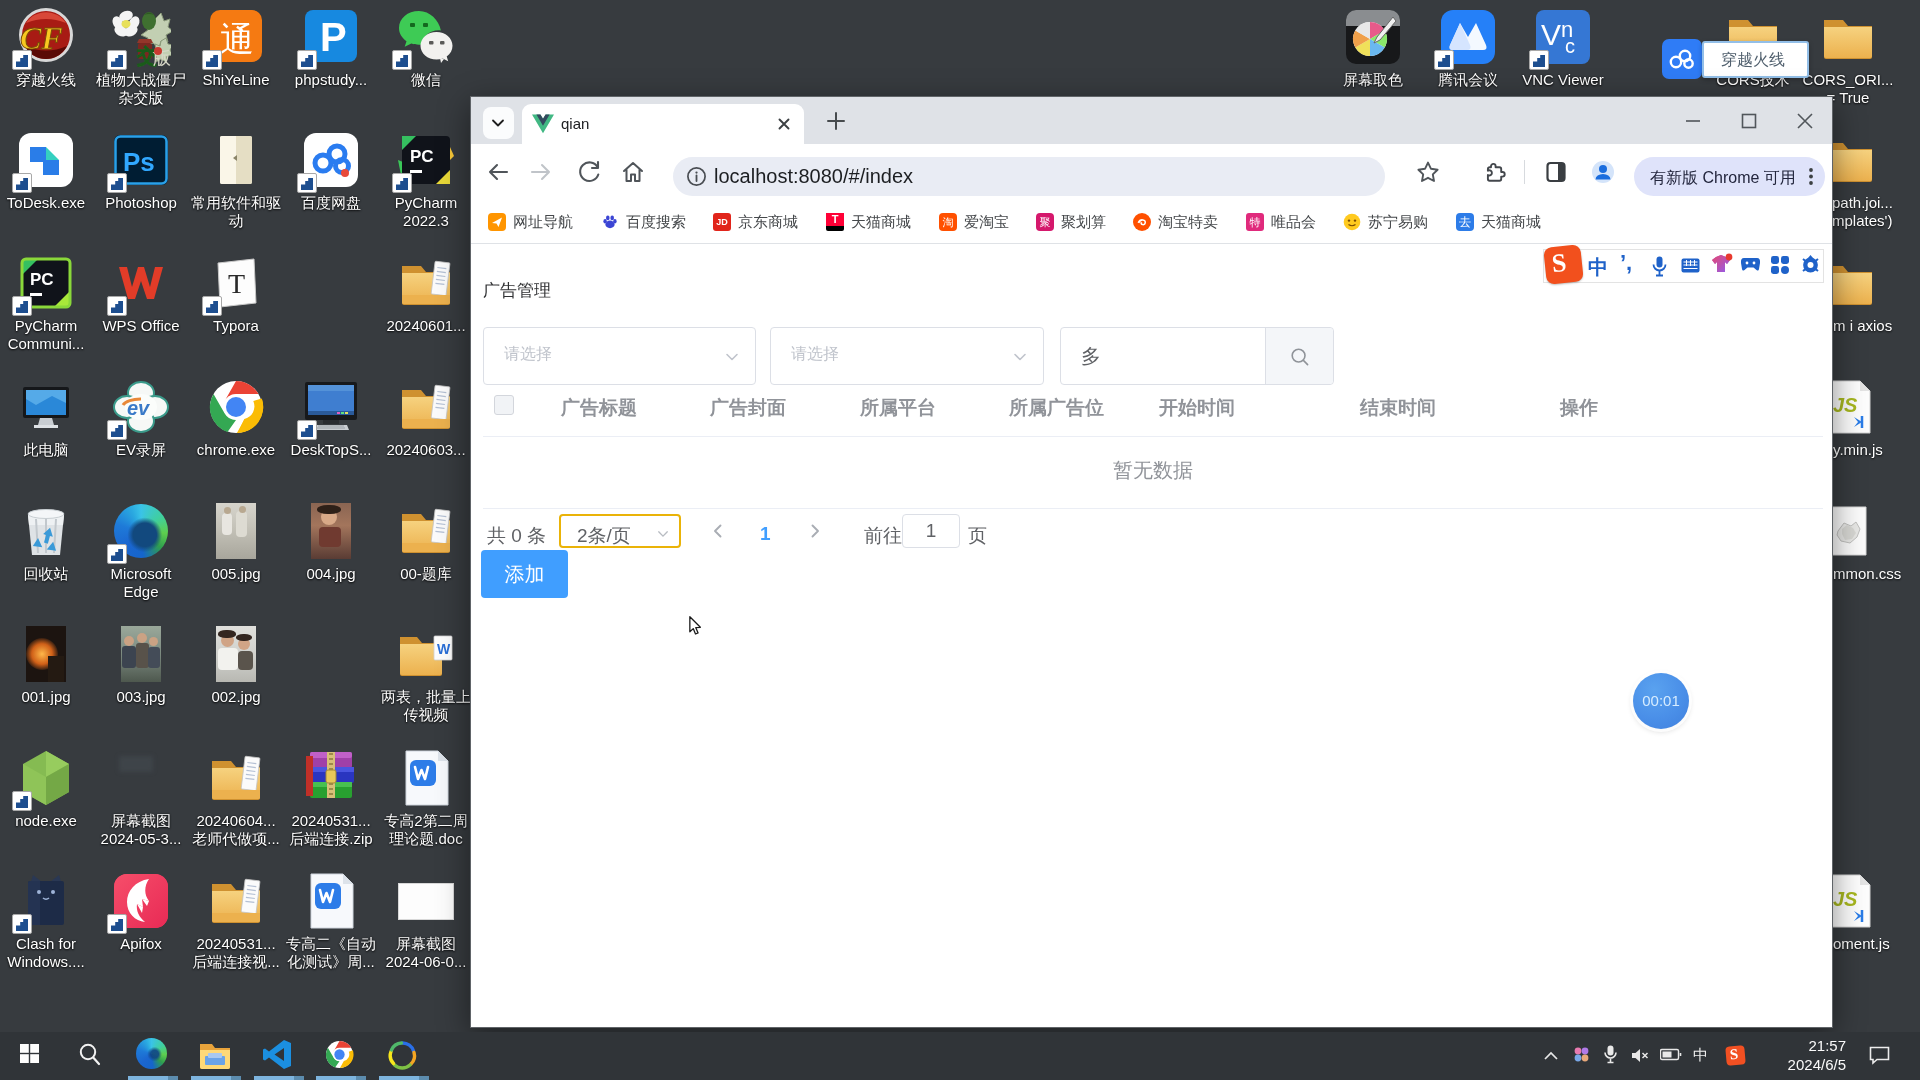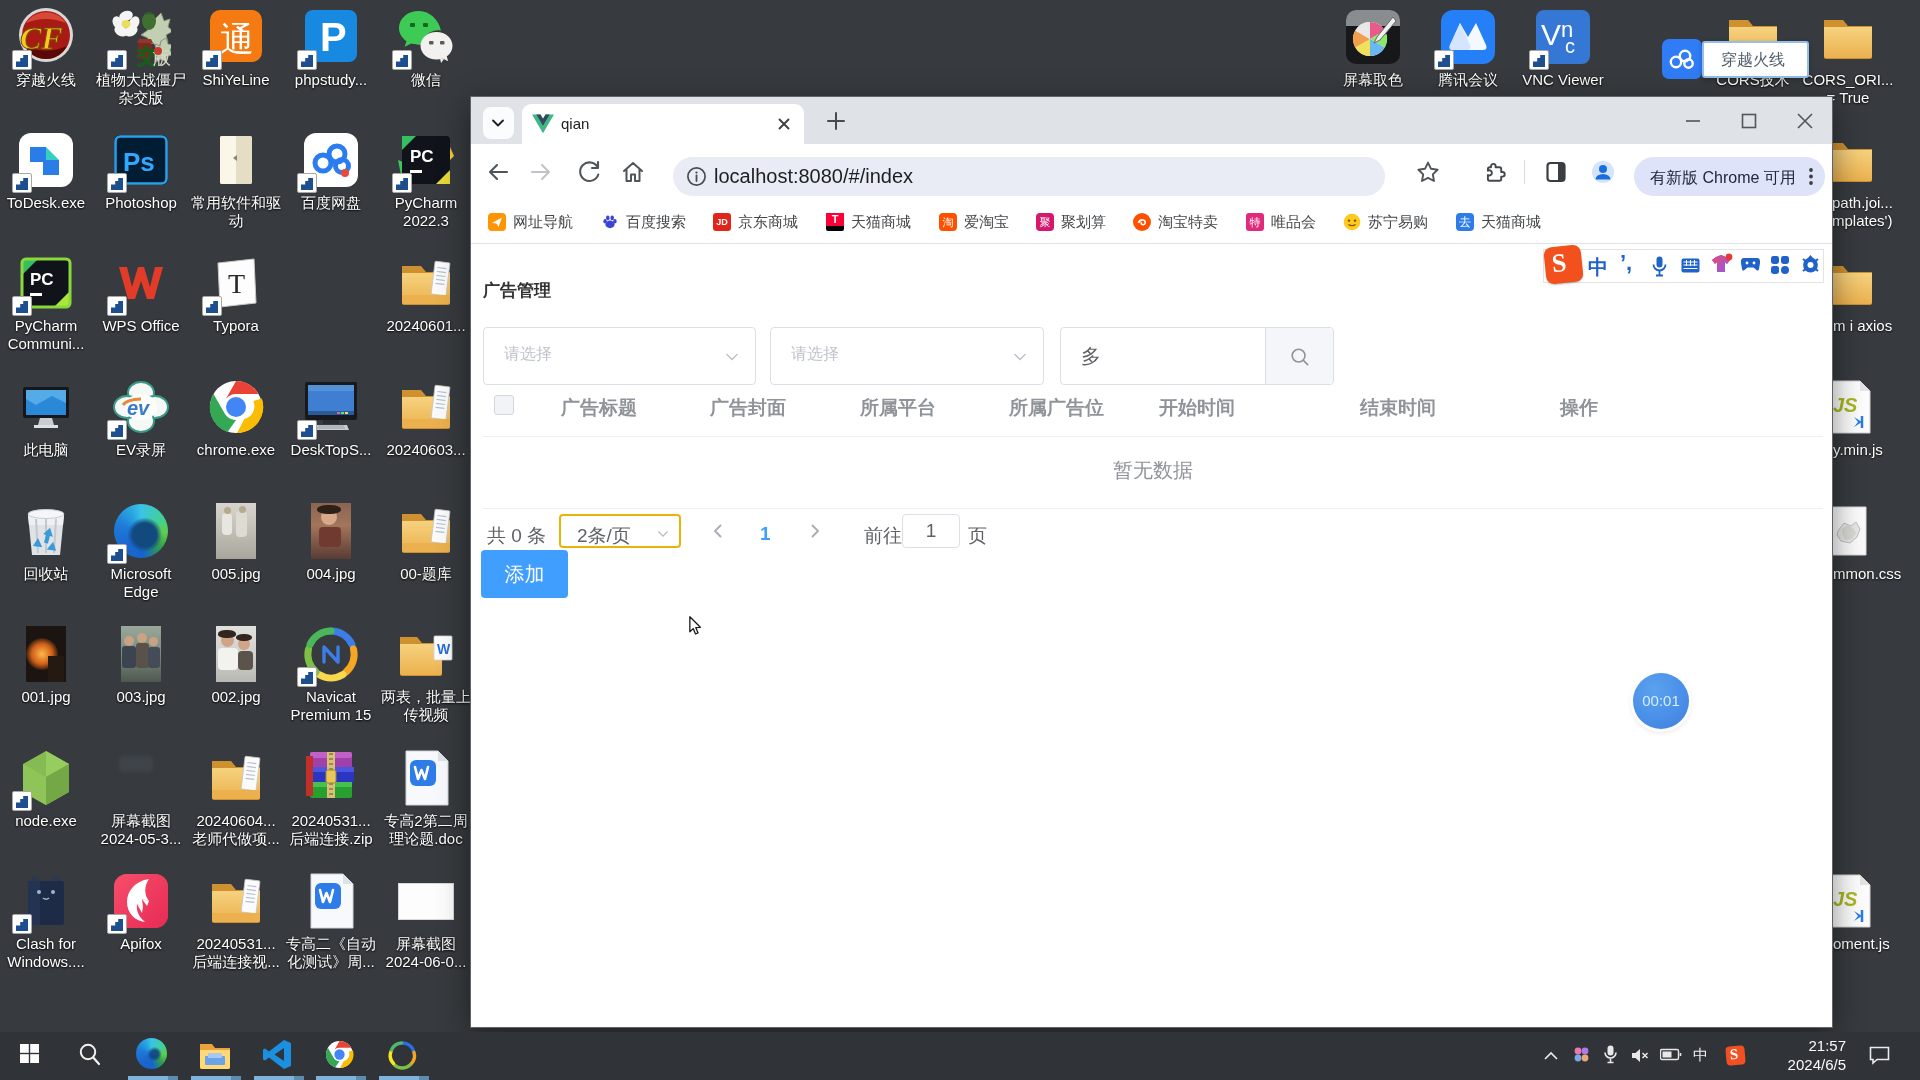--- a/index.html
+++ b/index.html
@@ -30,21 +30,21 @@
 #upill{position:absolute;left:1163px;top:13px;width:191px;height:39px;border-radius:20px;background:#dfe3fa}
 #upill span{position:absolute;left:16px;top:11px;font-size:16px;color:#23263d}
 
 #bbar{position:relative;height:44px;background:#fff;border-bottom:1px solid #dfe2e6}
 #bbar .bm{position:absolute;top:12px;display:flex;align-items:center;height:20px}
 #bbar .bm .fv{width:18px;height:18px;margin-right:7px;flex:none}
 #bbar .bm .bt{font-size:15px;color:#45484b;white-space:nowrap}
 
 #page{position:relative;height:783px;background:#fff;overflow:hidden}
 #sogou{position:absolute;left:1072px;top:5px;width:281px;height:34px;background:#fff;border:1px solid #e3e3e3}
-#ptitle{position:absolute;left:12px;top:35px;font-size:17px;font-weight:bold;color:#303133}
+#ptitle{position:absolute;left:12px;top:35px;font-size:17px;font-weight:normal;color:#303133}
 .esel{position:absolute;top:83px;height:58px;border:1px solid #dcdfe6;border-radius:4px;background:#fff}
 .esel .ph{position:absolute;left:20px;top:16px;font-size:16px;color:#c0c4cc}
 .esel .ch{position:absolute;right:16px;top:22px;width:14px;height:14px}
 #qinput{position:absolute;left:589px;top:83px;width:274px;height:58px;border:1px solid #dcdfe6;border-radius:4px;background:#fff}
 #qinput .tv{position:absolute;left:20px;top:15px;font-size:20px;color:#606266}
 #qinput .app{position:absolute;right:0;top:0;width:68px;height:56px;background:#f4f6f9;border-left:1px solid #dcdfe6;border-radius:0 4px 4px 0}
 
 #thead{position:absolute;left:12px;top:146px;width:1340px;height:47px;border-bottom:1px solid #ebeef5}
 #thead .hc{position:absolute;top:5px;font-size:19px;font-weight:bold;color:#909399;white-space:nowrap}
 #cbox{position:absolute;left:11px;top:5px;width:20px;height:20px;border:1px solid #d3d6dc;border-radius:3px;background:#f1f3f6}
@@ -446,36 +446,20 @@
    <div style="position:absolute;left:5px;top:8px;width:13px;height:13px;border-radius:50%;background:#d0a486"></div>
           <div style="position:absolute;left:2px;top:4px;width:18px;height:8px;border-radius:45%;background:#332620"></div>
           <div style="position:absolute;left:22px;top:12px;width:12px;height:12px;border-radius:50%;background:#d0a486"></div>
           <div style="position:absolute;left:20px;top:8px;width:16px;height:7px;border-radius:45%;background:#332620"></div>
           <div style="position:absolute;left:2px;top:22px;width:20px;height:22px;background:#f2f2ee;border-radius:4px"></div>
           <div style="position:absolute;left:22px;top:25px;width:15px;height:19px;background:#5a544c;border-radius:4px"></div>
   </div>
       </div>
   <div class="lbl">002.jpg</div>
     </div>
-<div class="di" style="left:283px;top:624px">
-      <div class="ic">
-  <svg width="60" height="60" viewBox="0 0 60 60">
-          <g fill="none" stroke-width="7" stroke-linecap="round">
-            <path d="M30 7 a23 23 0 0 1 21 13.5" stroke="#3d7de8"></path>
-            <path d="M52.5 25 a23 23 0 0 1 -7.5 23" stroke="#f5a623"></path>
-            <path d="M42 50.5 a23 23 0 0 1 -24 0" stroke="#f8d94c"></path>
-            <path d="M15 48 a23 23 0 0 1 -7.5 -23" stroke="#7cc144"></path>
-            <path d="M9 20.5 a23 23 0 0 1 21 -13.5" stroke="#4ab858"></path>
-          </g>
-          <path d="M23 38 V23 l14 15 V23" fill="none" stroke="#3d7de8" stroke-width="3.4" stroke-linecap="round" stroke-linejoin="round"></path>
-        </svg>
-  <span class="sc"></span>
-      </div>
-  <div class="lbl">Navicat<br>Premium 15</div>
-    </div>
 <div class="di" style="left:378px;top:624px">
       <div class="ic">
   <svg width="60" height="60" viewBox="0 0 60 60">
           <path d="M4 13 l17 0 5 6 20 0 0 31 a2 2 0 0 1 -2 2 l-38 0 a2 2 0 0 1 -2 -2 z" fill="#cf9130"></path>
           <path d="M4 20 h42 v29 a2 2 0 0 1 -2 2 H6 a2 2 0 0 1 -2 -2 z" fill="url(#gfold)"></path>
           <rect x="38" y="12" width="18" height="24" rx="1" fill="#fdfdfd" stroke="#d0d0d0" stroke-width="0.8"></rect>
           <text x="41" y="30" font-size="14" font-weight="bold" fill="#2a6fd8" font-family="Liberation Sans">W</text>
         </svg>
   </div>
   <div class="lbl">两表，批量上<br>传视频</div>

